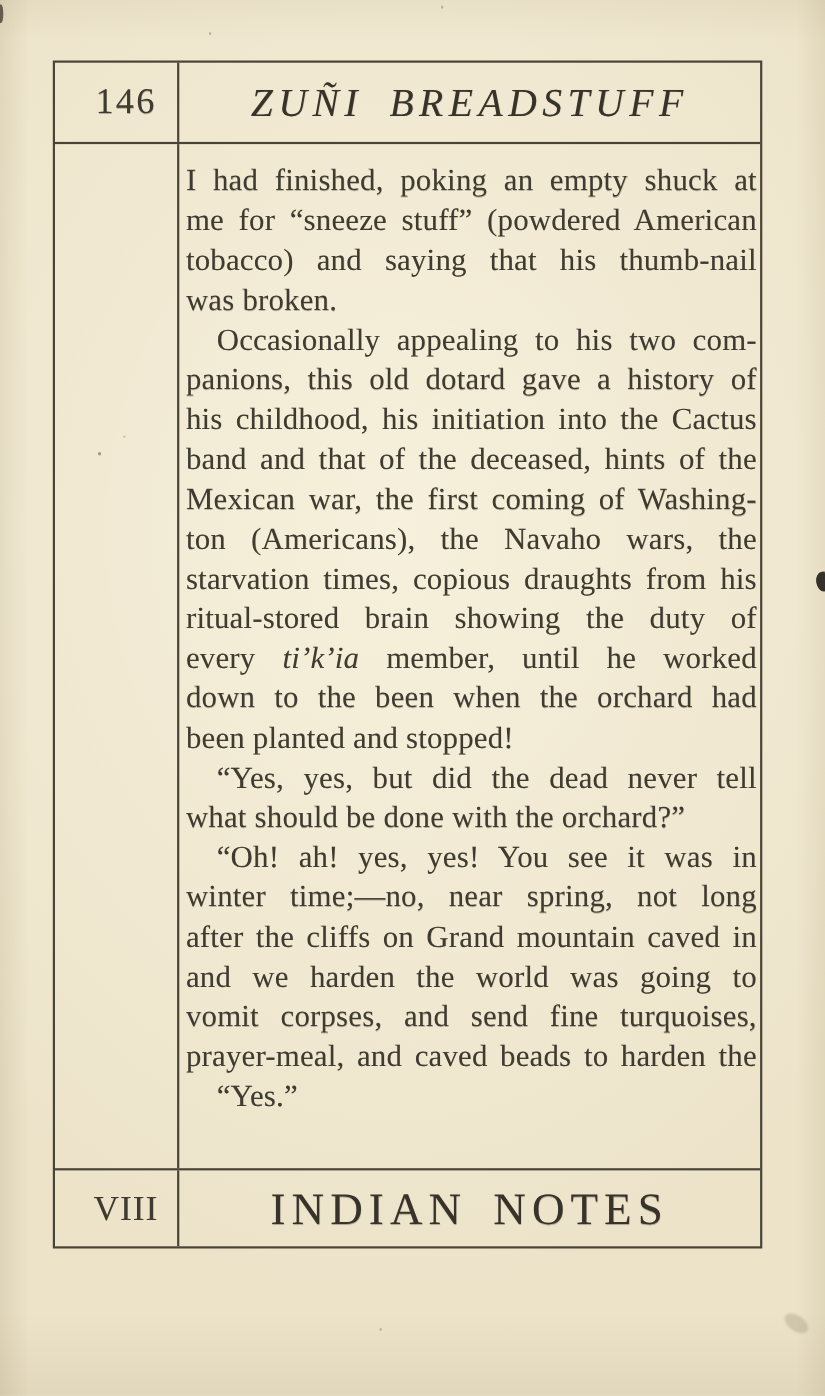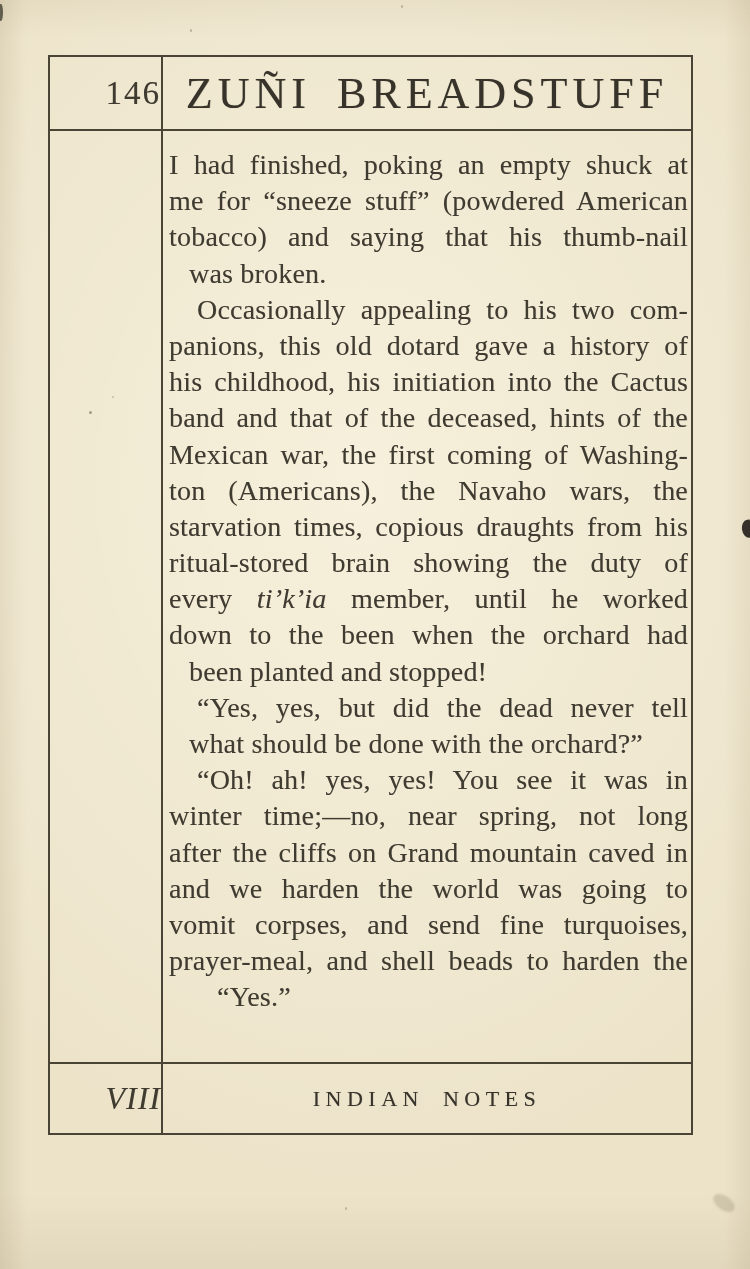--- a/index.html
+++ b/index.html
@@ -27,65 +27,65 @@
     box-sizing: border-box;
     display: flex; flex-direction: column;
   }
   .row { display: flex; flex-direction: row; box-sizing: border-box; }
   .row-header { height: 74px; border-bottom: 2px solid var(--line, #4a4437); }
   .row-body   { flex: 1; }
   .row-footer { height: 71px; border-top: 2px solid var(--line, #4a4437); }
   .cell-left {
     width: 113px; box-sizing: border-box;
     border-right: 2px solid var(--line, #4a4437);
-    display: flex; align-items: center; justify-content: flex-end;
+    display: flex; align-items: center; justify-content: center;
     flex: none;
     padding-left: 18px;
   }
   .cell-main { flex: 1; display: flex; align-items: center; justify-content: center; }
 
   .pagenum {
     font-size: 33px; letter-spacing: 2px;
     color: var(--ink, #3f3b31);
     text-shadow: 0.3px 0.3px 0.6px rgba(63,59,49,0.35);
   }
   .running-head {
-    font-size: 44px; letter-spacing: 5px; word-spacing: 10px;
+    font-size: 36px; letter-spacing: 5px; word-spacing: 10px;
     color: var(--header_ink, #37332a);
     text-shadow: 0.3px 0.3px 0.7px rgba(55,51,42,0.35);
     white-space: nowrap;
+    font-style: italic;
   }
   .volume {
     font-size: 32px; letter-spacing: 1px;
     color: var(--ink, #3f3b31);
     text-shadow: 0.3px 0.3px 0.6px rgba(63,59,49,0.35);
-    font-style: italic;
   }
   .running-foot {
-    font-size: 22px; letter-spacing: 5.5px; word-spacing: 8px;
+    font-size: 41px; letter-spacing: 5.5px; word-spacing: 8px;
     color: var(--header_ink, #37332a);
     text-shadow: 0.3px 0.3px 0.7px rgba(55,51,42,0.35);
     white-space: nowrap;
   }
 
   .body-cell {
     display: block;
     padding: 16px 3px 14px 6px;
     box-sizing: border-box;
   }
   .line {
     font-size: 28px;
     line-height: 36.2px;
     height: 36.2px;
     letter-spacing: 0.2px;
     text-align: justify;
     text-align-last: justify;
     text-shadow: 0.3px 0.3px 0.6px rgba(63,59,49,0.30);
   }
-  .line.last { text-align-last: left; margin-left: 20px; }
+  .line.last { text-align-last: left; }
   .line.indent { text-indent: 28px; }
   .line i { font-style: italic; margin-top: 16px; }
 
   
   .blot {
     position: absolute; background: #35302a;
   }
   .blot-right-edge {
     left: 742px; top: 520px; width: 9px; height: 18px;
     border-radius: 70% 0 0 70% / 50% 30% 30% 50%;
@@ -141,21 +141,21 @@
           <div class="line"><span>every </span><i>ti’k’ia</i><span> member, until he worked</span></div>
           <div class="line"><span>down to the been when the orchard had</span></div>
           <div class="line last"><span>been planted and stopped!</span></div>
           <div class="line indent"><span>“Yes, yes, but did the dead never tell</span></div>
           <div class="line last"><span>what should be done with the orchard?”</span></div>
           <div class="line indent"><span>“Oh! ah! yes, yes! You see it was in</span></div>
           <div class="line"><span>winter time;—no, near spring, not long</span></div>
           <div class="line"><span>after the cliffs on Grand mountain caved in</span></div>
           <div class="line"><span>and we harden the world was going to</span></div>
           <div class="line"><span>vomit corpses, and send fine turquoises,</span></div>
-          <div class="line"><span>prayer-meal, and shell beads to harden the</span></div>
+          <div class="line"><span>prayer-meal, and caved beads to harden the</span></div>
           <div class="line indent last"><span>“Yes.”</span></div>
         </div>
     </div>
 
     <div class="row row-footer">
       <div class="cell-left">
         <span class="volume">VIII</span>
       </div>
       <div class="cell-main">
         <span class="running-foot">INDIAN NOTES</span>

